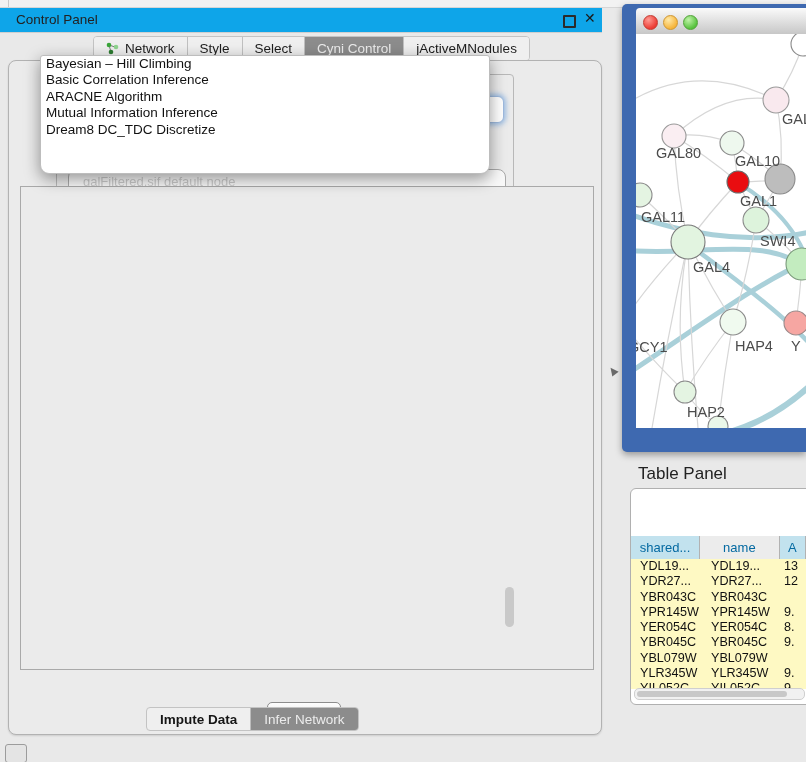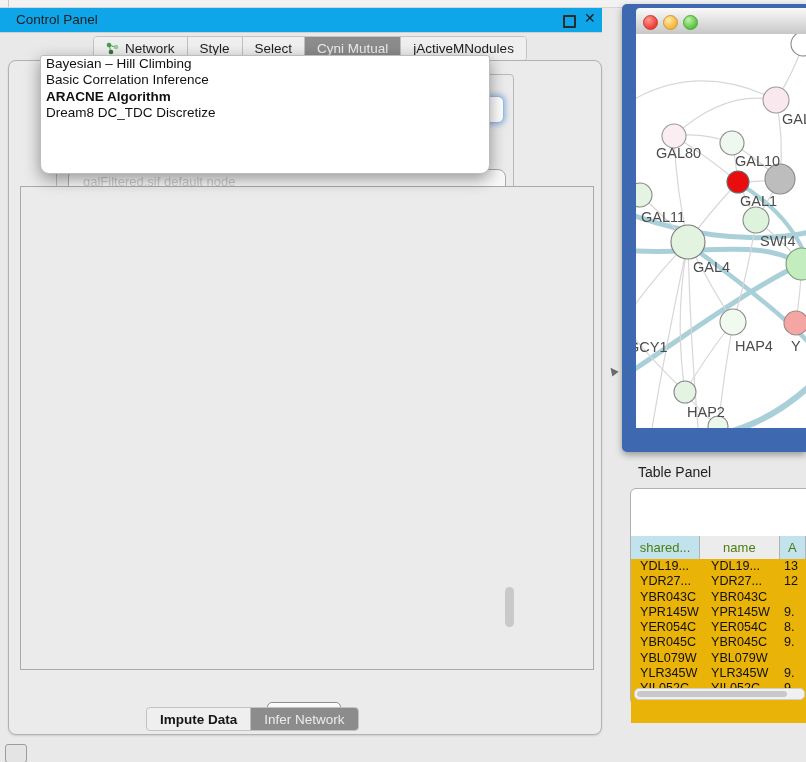--- a/index.html
+++ b/index.html
@@ -34,21 +34,21 @@
   .ghost-combo-focus{position:absolute;left:66px;top:96px;width:436px;height:25px;background:#fff;border:1px solid #9db9dd;
                      border-radius:6px;box-shadow:0 0 5px 2px rgba(90,150,220,.55);z-index:2;}
   .ghost-combo{position:absolute;left:68px;top:169px;width:422px;height:23px;background:#f8f8f8;border:1px solid #a9a9a9;
                border-radius:8px;z-index:3;line-height:23px;padding-left:14px;color:rgba(40,40,40,.22);font-size:13px;}
 
   
   .popup{position:absolute;left:40px;top:55px;width:448px;height:117px;background:#fff;border:1px solid #bdbdbd;
          border-radius:3px 3px 9px 9px;box-shadow:0 5px 16px rgba(0,0,0,.4);z-index:50;}
   .popup-placeholder{height:17px;line-height:17px;text-align:center;color:#bdbdbd;font-size:13.5px;}
   .algo-item{height:16.4px;line-height:16.4px;padding-left:5px;font-size:13.5px;color:#111;white-space:nowrap;}
-  .algo-item.bold{font-weight:bold;}
+  .algo-item.bold{font-weight:normal;}
 
   
   .settings-panel{position:absolute;left:20px;top:186px;width:572px;height:482px;border:1px solid #a9a9a9;background:#ebebeb;z-index:5;}
 
   .group{position:absolute;border:1px solid #bdbdbd;border-radius:3px;}
   .group-title{position:absolute;top:-8px;left:10px;background:#ebebeb;padding:0 4px;font-size:13px;white-space:nowrap;}
   .t-blue{color:#2a2ad4;}
   .t-green{color:#1ecb1e;}
 
   .lbl{position:absolute;font-weight:bold;font-size:13px;white-space:nowrap;}
@@ -95,28 +95,28 @@
               box-shadow:0 3px 7px rgba(0,0,0,.35);}
   .net-titlebar{position:absolute;left:636px;top:8px;width:170px;height:26px;background:linear-gradient(#fafafa,#c7c7c7);
                 border-bottom:1px solid #979797;border-radius:4px 0 0 0;}
   .light{position:absolute;top:15px;width:13px;height:13px;border-radius:50%;}
   .light.red{left:643px;background:radial-gradient(circle at 35% 30%,#ff9a92,#ec3c34 70%);border:1px solid #c33a30;}
   .light.yellow{left:663px;background:radial-gradient(circle at 35% 30%,#ffe9a8,#f6b53c 70%);border:1px solid #cf9630;}
   .light.green{left:683px;background:radial-gradient(circle at 35% 30%,#c0f3a8,#58c33f 70%);border:1px solid #51a238;}
   .net-canvas{position:absolute;left:636px;top:34px;width:170px;height:394px;background:#ffffff;overflow:hidden;}
 
   
-  .tp-title{position:absolute;left:638px;top:464px;font-size:14px;color:#222;}
+  .tp-title{position:absolute;left:638px;top:464px;font-size:17px;color:#222;}
   .table-box{position:absolute;left:630px;top:488px;width:176px;height:215px;background:#fff;border:1px solid #b0b0b0;border-radius:6px 0 0 6px;overflow:hidden;}
   .tb-toolbar{position:absolute;left:630px;top:498px;width:176px;height:34px;}
   .thead{position:absolute;left:631px;top:536px;width:175px;height:23px;display:flex;border-bottom:1px solid #9e9e9e;}
-  .th{height:23px;line-height:23px;text-align:center;font-size:13px;color:#4d7c0f;border-right:1px solid #b2b2b2;box-sizing:border-box;}
+  .th{height:23px;line-height:23px;text-align:center;font-size:13px;color:#0369a1;border-right:1px solid #b2b2b2;box-sizing:border-box;}
   .th.hl{background:#c2e2ee;}
   .th.plain{background:#ececec;}
-  .trows{position:absolute;left:631px;top:559px;width:175px;height:164px;overflow:hidden;background:#eab308;}
+  .trows{position:absolute;left:631px;top:559px;width:175px;height:130px;overflow:hidden;background:#fef9c3;}
   .trow{display:flex;height:15.3px;line-height:15.3px;font-size:12.6px;color:#111;}
   .trow .c1{width:71px;padding-left:9px;box-sizing:border-box;white-space:nowrap;}
   .trow .c2{width:77px;padding-left:9px;box-sizing:border-box;white-space:nowrap;}
   .trow .c3{width:27px;padding-left:5px;box-sizing:border-box;white-space:nowrap;}
   .tb-hscroll{position:absolute;left:634px;top:688px;width:169px;height:10px;background:#f1f1f1;border:1px solid #cfcfcf;border-radius:5px;}
   .tb-hscroll .thumb{position:absolute;left:2px;top:1.5px;width:150px;height:6px;background:#c8c8c8;border-radius:3px;}
 </style>
 </head>
 <body>
 
@@ -145,40 +145,41 @@
       </span>
       <span>Network</span>
     </div>
     <div class="tab">
         <span>Style</span>
       </div>
     <div class="tab">
         <span>Select</span>
       </div>
     <div class="tab selected">
-        <span>Cyni Mutual</span>
+        <span>Cyni Control</span>
       </div>
     <div class="tab">
         <span>jActiveMNodules</span>
       </div>
   </div>
 
   <div class="main-panel"></div>
 
   <div class="ghost-group"></div>
   <div class="ghost-combo-focus"></div>
   <div class="ghost-combo">
     <span>galFiltered.sif default node</span>
   </div>
 
   <div class="popup">
     <div>
         <div class="algo-item">Bayesian – Hill Climbing</div>
         <div class="algo-item">Basic Correlation Inference</div>
         <div class="algo-item bold">ARACNE Algorithm</div>
+        <div class="algo-item">Mutual Information Inference</div>
         <div class="algo-item">Dream8 DC_TDC Discretize</div>
       </div>
   </div>
 
   <div class="settings-panel"></div>
 
   <div class="group" style="left:28px;top:195px;width:544px;height:455px;">
     <span class="group-title">Cyni Algorithm Settings</span>
   </div>
 

